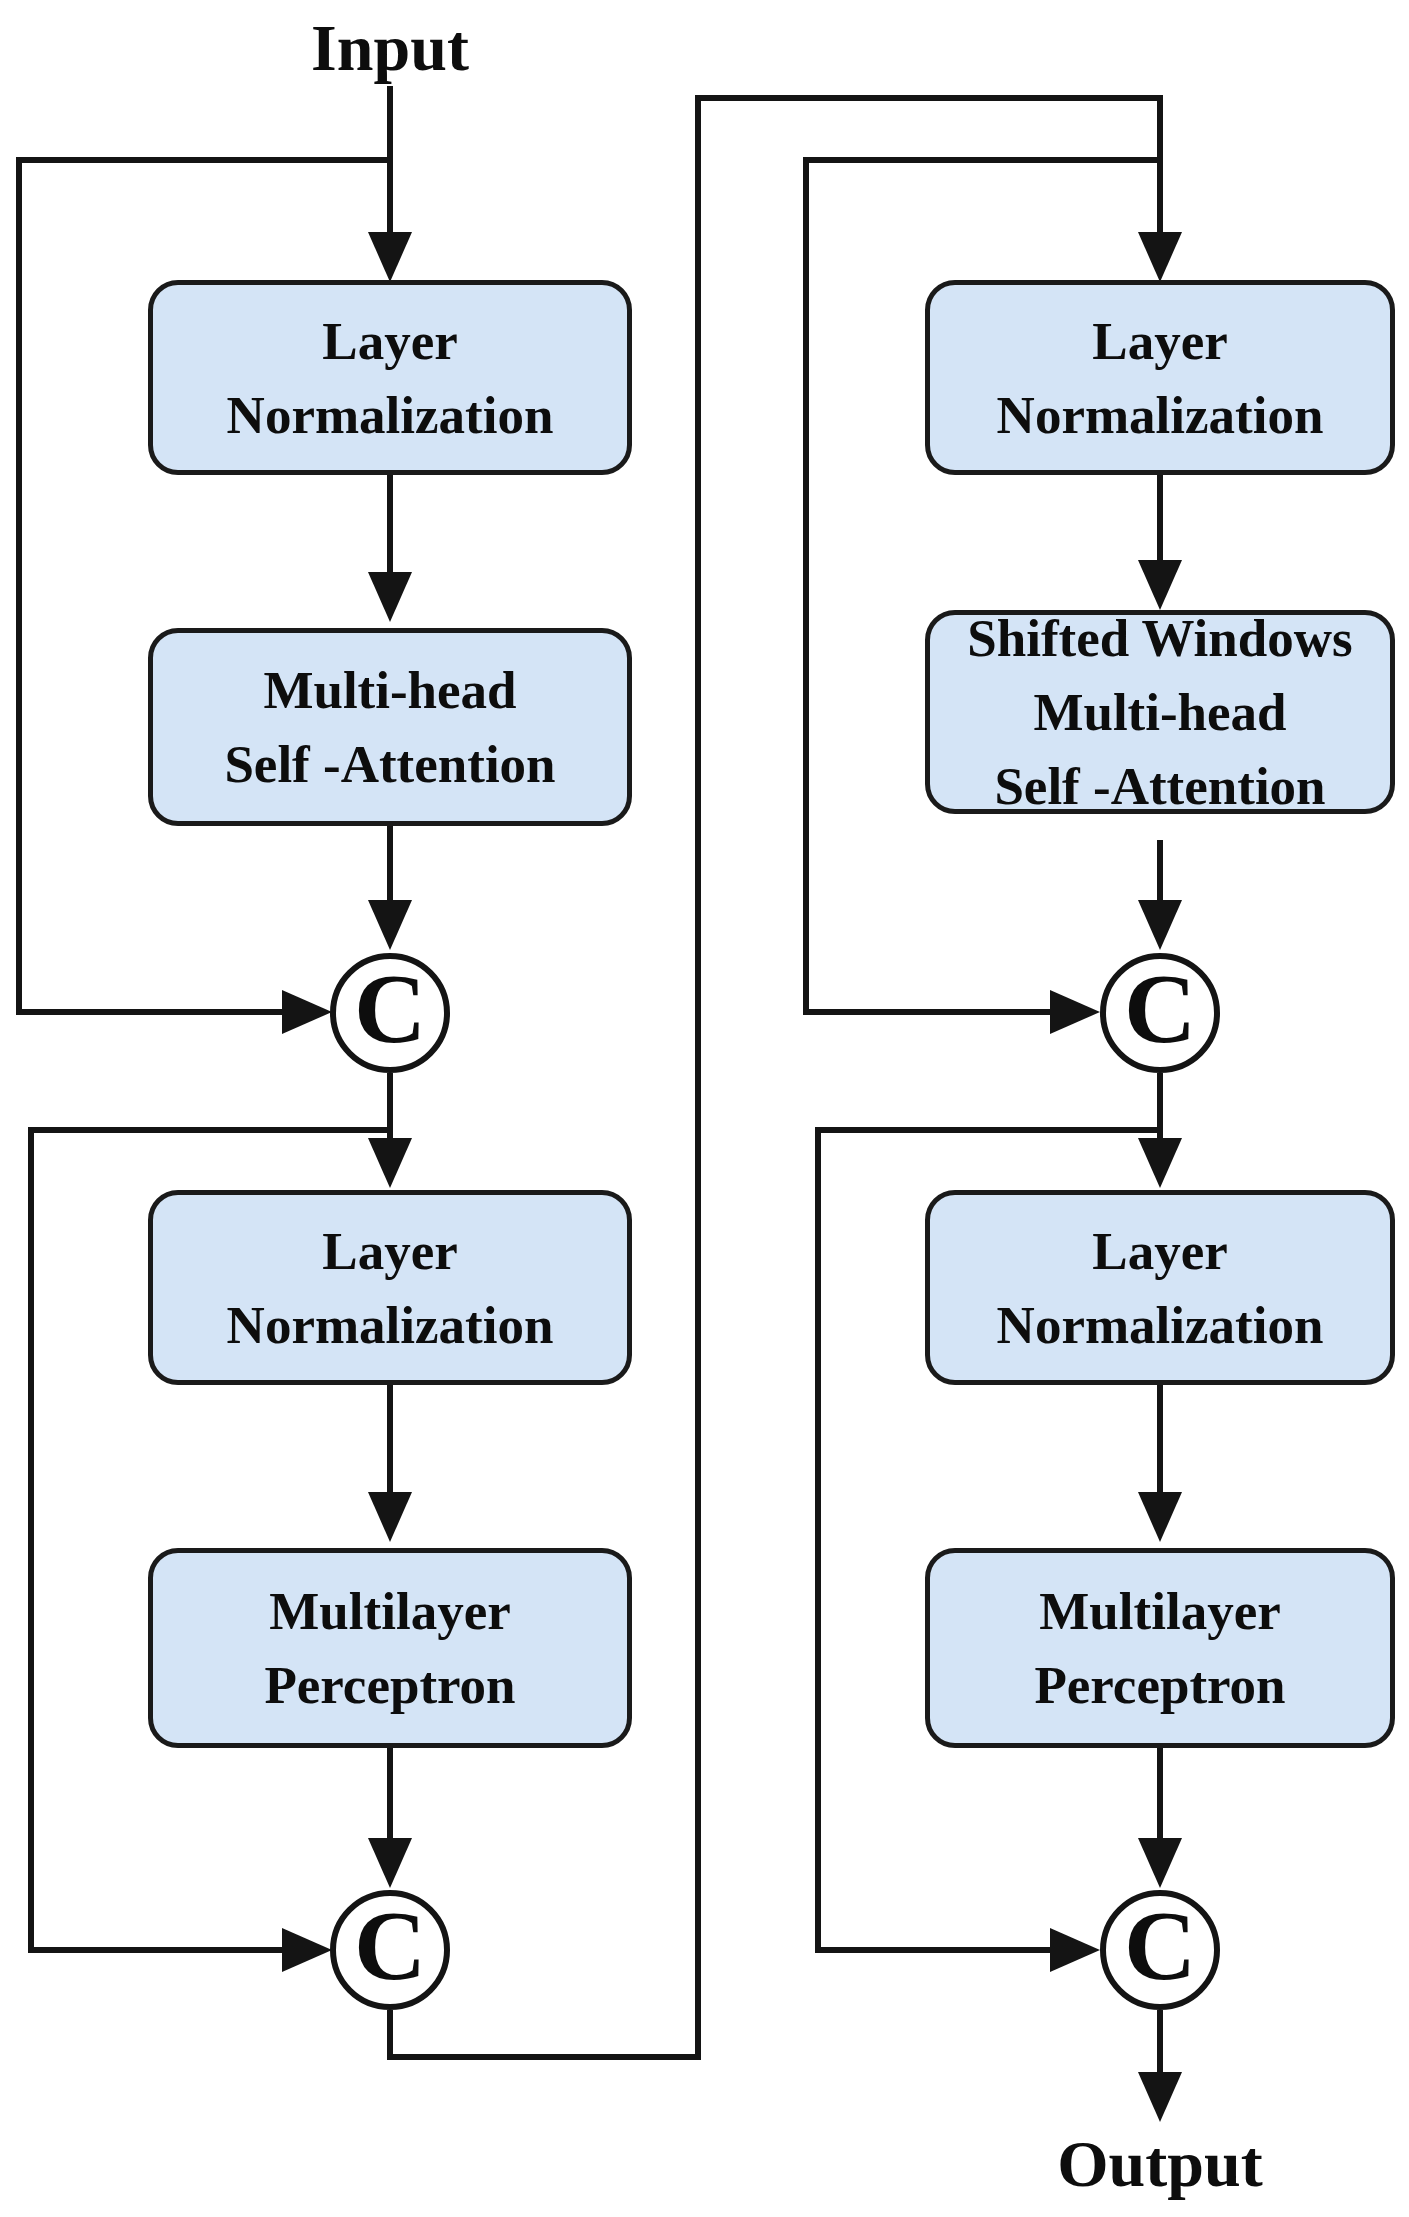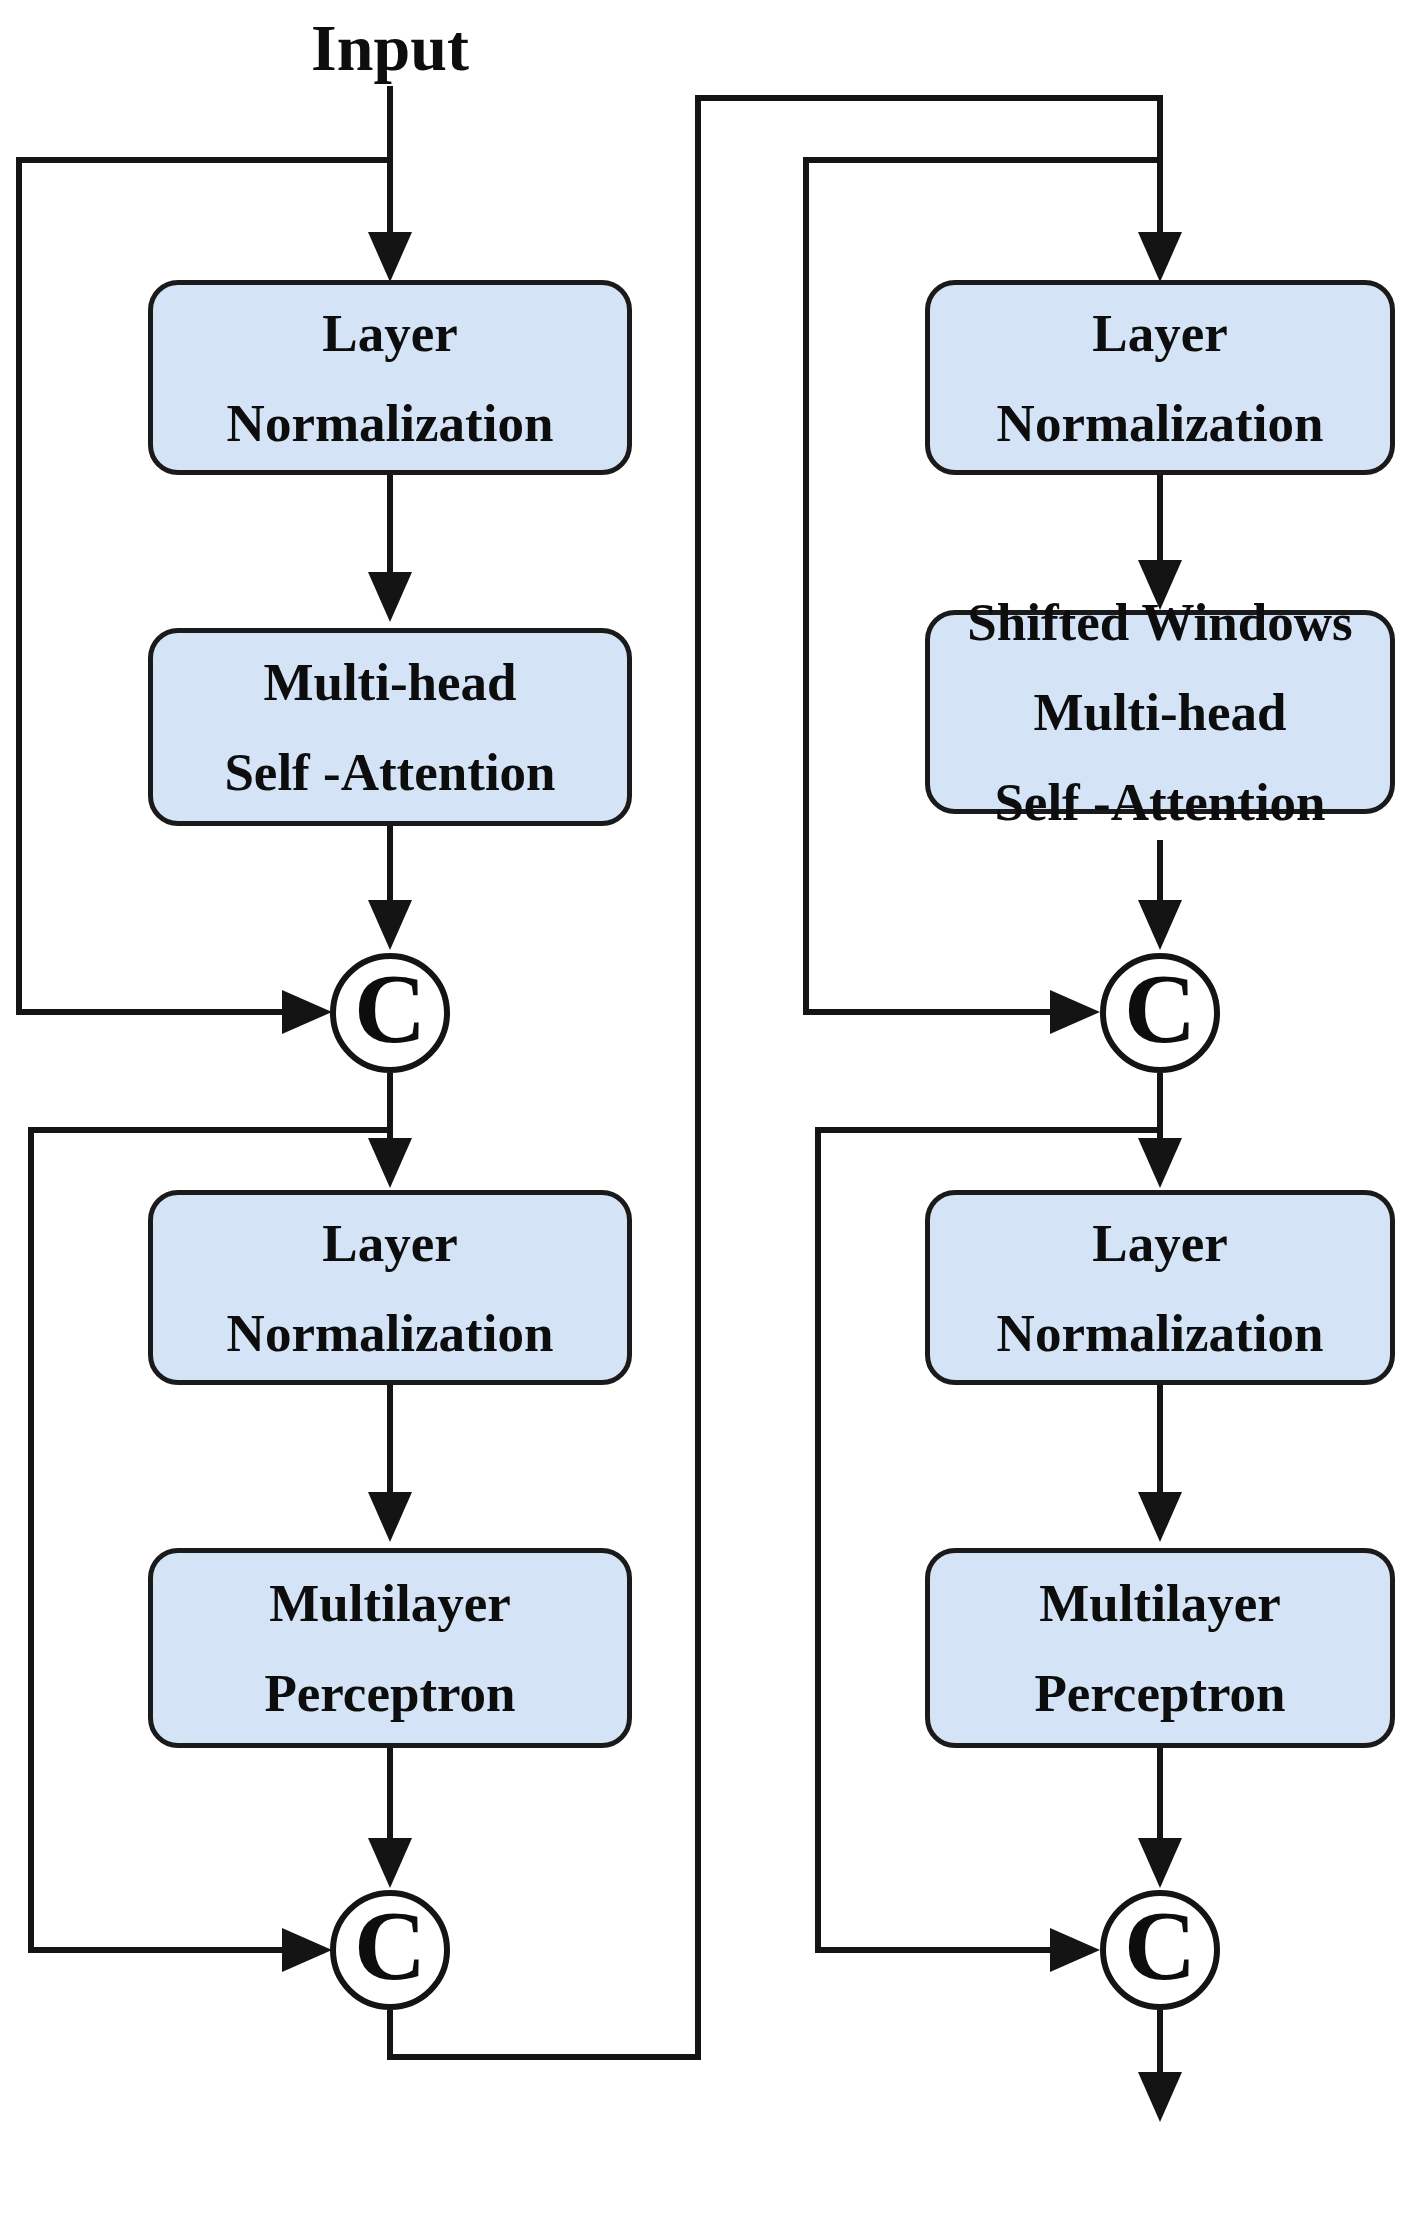--- a/index.html
+++ b/index.html
@@ -26,21 +26,21 @@
     background:#d4e4f6;
     border:5px solid #1a1a1a;
     border-radius:30px;
     display:flex;align-items:center;justify-content:center;
     text-align:center;
   }
   .node .lbl{
     white-space:pre-line;
     font-weight:bold;
     font-size:53px;
-    line-height:90px;
+    line-height:74px;
     color:#0d0d0d;
   }
   .concat{
     position:absolute;
     box-sizing:border-box;
     width:120px;height:120px;
     background:#ffffff;
     border:6px solid #141414;
     border-radius:50%;
     display:flex;align-items:center;justify-content:center;
@@ -184,14 +184,15 @@
   <div class="vline" style="left:1157px;top:1748px;height:92px;"></div>
   <div class="tri-down" style="left:1138px;top:1838px;"></div>
 
   <div class="concat" style="left:1100px;top:1890px;">
     <span class="sym">C</span>
   </div>
 
   <div class="vline" style="left:1157px;top:2010px;height:64px;"></div>
   <div class="tri-down" style="left:1138px;top:2072px;"></div>
 
+  <div class="flow-label" style="left:1010px;top:2126px;">Output</div>
 
 </div>
 
 </body></html>

